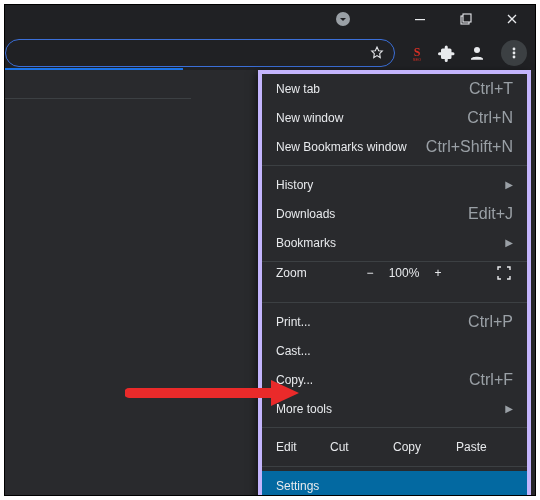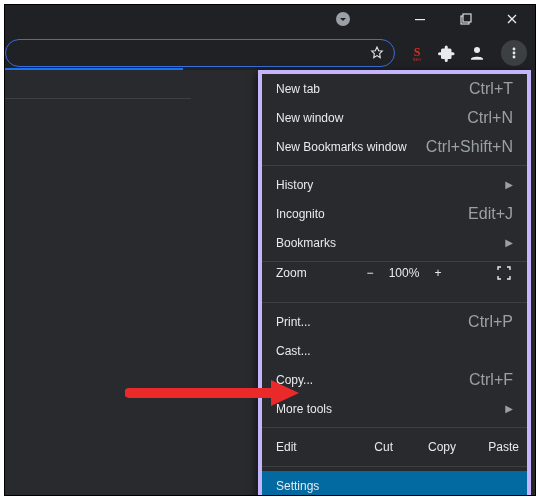--- a/index.html
+++ b/index.html
@@ -81,21 +81,21 @@
   }
   .menu .row .lbl { color:#e8eaed; }
   .menu .row .hint { color:#9aa0a6; font-size:16px; }
   .menu .sep { height:1px; background:#3c4043; margin:4px 0; }
   .menu .row.highlight { background:#0369a1; }
   .menu .editrow {
     display:flex; align-items:center; height:30px; padding:0 8px 0 14px;
     gap:0;
   }
   .menu .editrow .edlabel { flex:0 0 54px; }
-  .menu .editrow .edbtn { flex:1; text-align:right; color:#e8eaed; }
+  .menu .editrow .edbtn { flex:1; text-align:left; color:#e8eaed; }
   .menu .zoomrow {
     display:flex; align-items:flex-start; height:32px; padding:0 10px 0 14px;
   }
   .menu .zoomrow .zlabel { flex:0 0 80px; }
   .menu .zoomrow .zbtn { width:28px; text-align:center; color:#e8eaed; }
   .menu .zoomrow .zval { width:40px; text-align:center; }
   .menu .zoomrow .fs { width:26px; display:flex; align-items:center; justify-content:center; margin-left:auto; }
   .chev { color:#9aa0a6; font-size:10px; }
   
   .arrow {
@@ -192,21 +192,21 @@
       <span class="hint">Ctrl+Shift+N</span>
     </div>
 
     <div class="sep"></div>
 
     <div class="row">
       <span class="lbl">History</span>
       <span class="chev">▶</span>
     </div>
     <div class="row">
-      <span class="lbl">Incognito</span>
+      <span class="lbl">Downloads</span>
       <span class="hint">Edit+J</span>
     </div>
     <div class="row">
       <span class="lbl">Bookmarks</span>
       <span class="chev">▶</span>
     </div>
 
     <div class="sep"></div>
 
     <div class="zoomrow">

